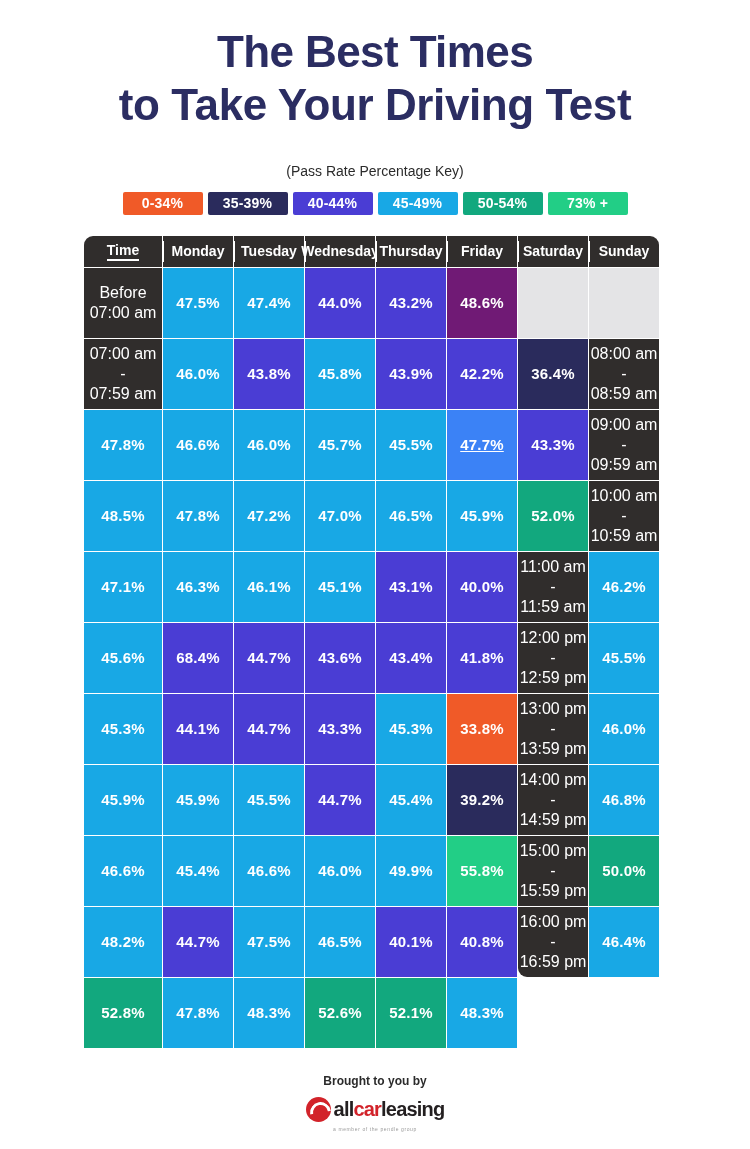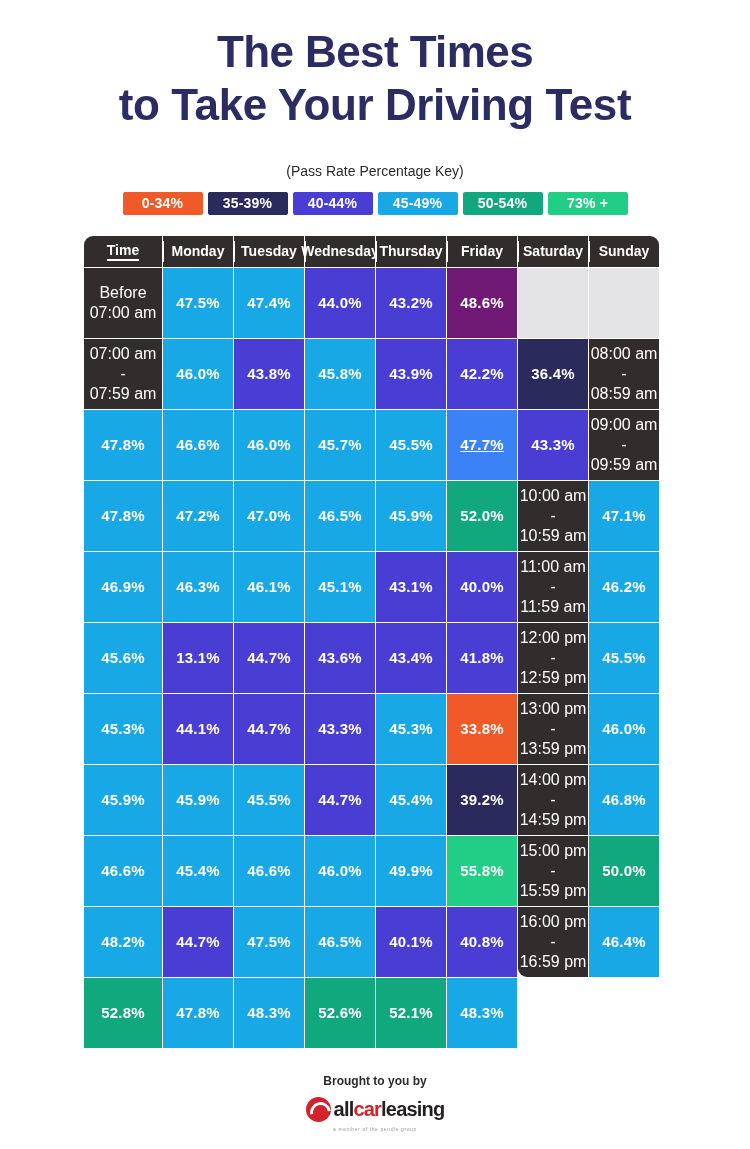--- a/index.html
+++ b/index.html
@@ -190,46 +190,46 @@
         <div class="cell" style="background: rgb(24, 168, 229);">46.0%</div>
         <div class="cell" style="background: rgb(24, 168, 229);">45.7%</div>
         <div class="cell" style="background: rgb(24, 168, 229);">45.5%</div>
         <div class="cell" style="background: #3b82f6; text-decoration: underline;">47.7%</div>
         <div class="cell" style="background: rgb(74, 61, 212);">43.3%</div>
         <div class="timecell">
           <span>09:00 am</span>
           <span>-</span>
           <span>09:59 am</span>
         </div>
+        <div class="cell" style="background: rgb(24, 168, 229);">48.5%</div>
         <div class="cell" style="background: rgb(24, 168, 229);">47.8%</div>
         <div class="cell" style="background: rgb(24, 168, 229);">47.2%</div>
         <div class="cell" style="background: rgb(24, 168, 229);">47.0%</div>
         <div class="cell" style="background: rgb(24, 168, 229);">46.5%</div>
         <div class="cell" style="background: rgb(24, 168, 229);">45.9%</div>
         <div class="cell" style="background: rgb(18, 168, 126);">52.0%</div>
         <div class="timecell">
           <span>10:00 am</span>
           <span>-</span>
           <span>10:59 am</span>
         </div>
         <div class="cell" style="background: rgb(24, 168, 229);">47.1%</div>
-        <div class="cell" style="background: rgb(24, 168, 229);">46.9%</div>
         <div class="cell" style="background: rgb(24, 168, 229);">46.3%</div>
         <div class="cell" style="background: rgb(24, 168, 229);">46.1%</div>
         <div class="cell" style="background: rgb(24, 168, 229);">45.1%</div>
         <div class="cell" style="background: rgb(74, 61, 212);">43.1%</div>
         <div class="cell" style="background: rgb(74, 61, 212);">40.0%</div>
         <div class="timecell">
           <span>11:00 am</span>
           <span>-</span>
           <span>11:59 am</span>
         </div>
         <div class="cell" style="background: rgb(24, 168, 229);">46.2%</div>
         <div class="cell" style="background: rgb(24, 168, 229);">45.6%</div>
-        <div class="cell" style="background: rgb(74, 61, 212);">13.1%</div>
+        <div class="cell" style="background: rgb(74, 61, 212);">68.4%</div>
         <div class="cell" style="background: rgb(74, 61, 212);">44.7%</div>
         <div class="cell" style="background: rgb(74, 61, 212);">43.6%</div>
         <div class="cell" style="background: rgb(74, 61, 212);">43.4%</div>
         <div class="cell" style="background: rgb(74, 61, 212);">41.8%</div>
         <div class="timecell">
           <span>12:00 pm</span>
           <span>-</span>
           <span>12:59 pm</span>
         </div>
         <div class="cell" style="background: rgb(24, 168, 229);">45.5%</div>

